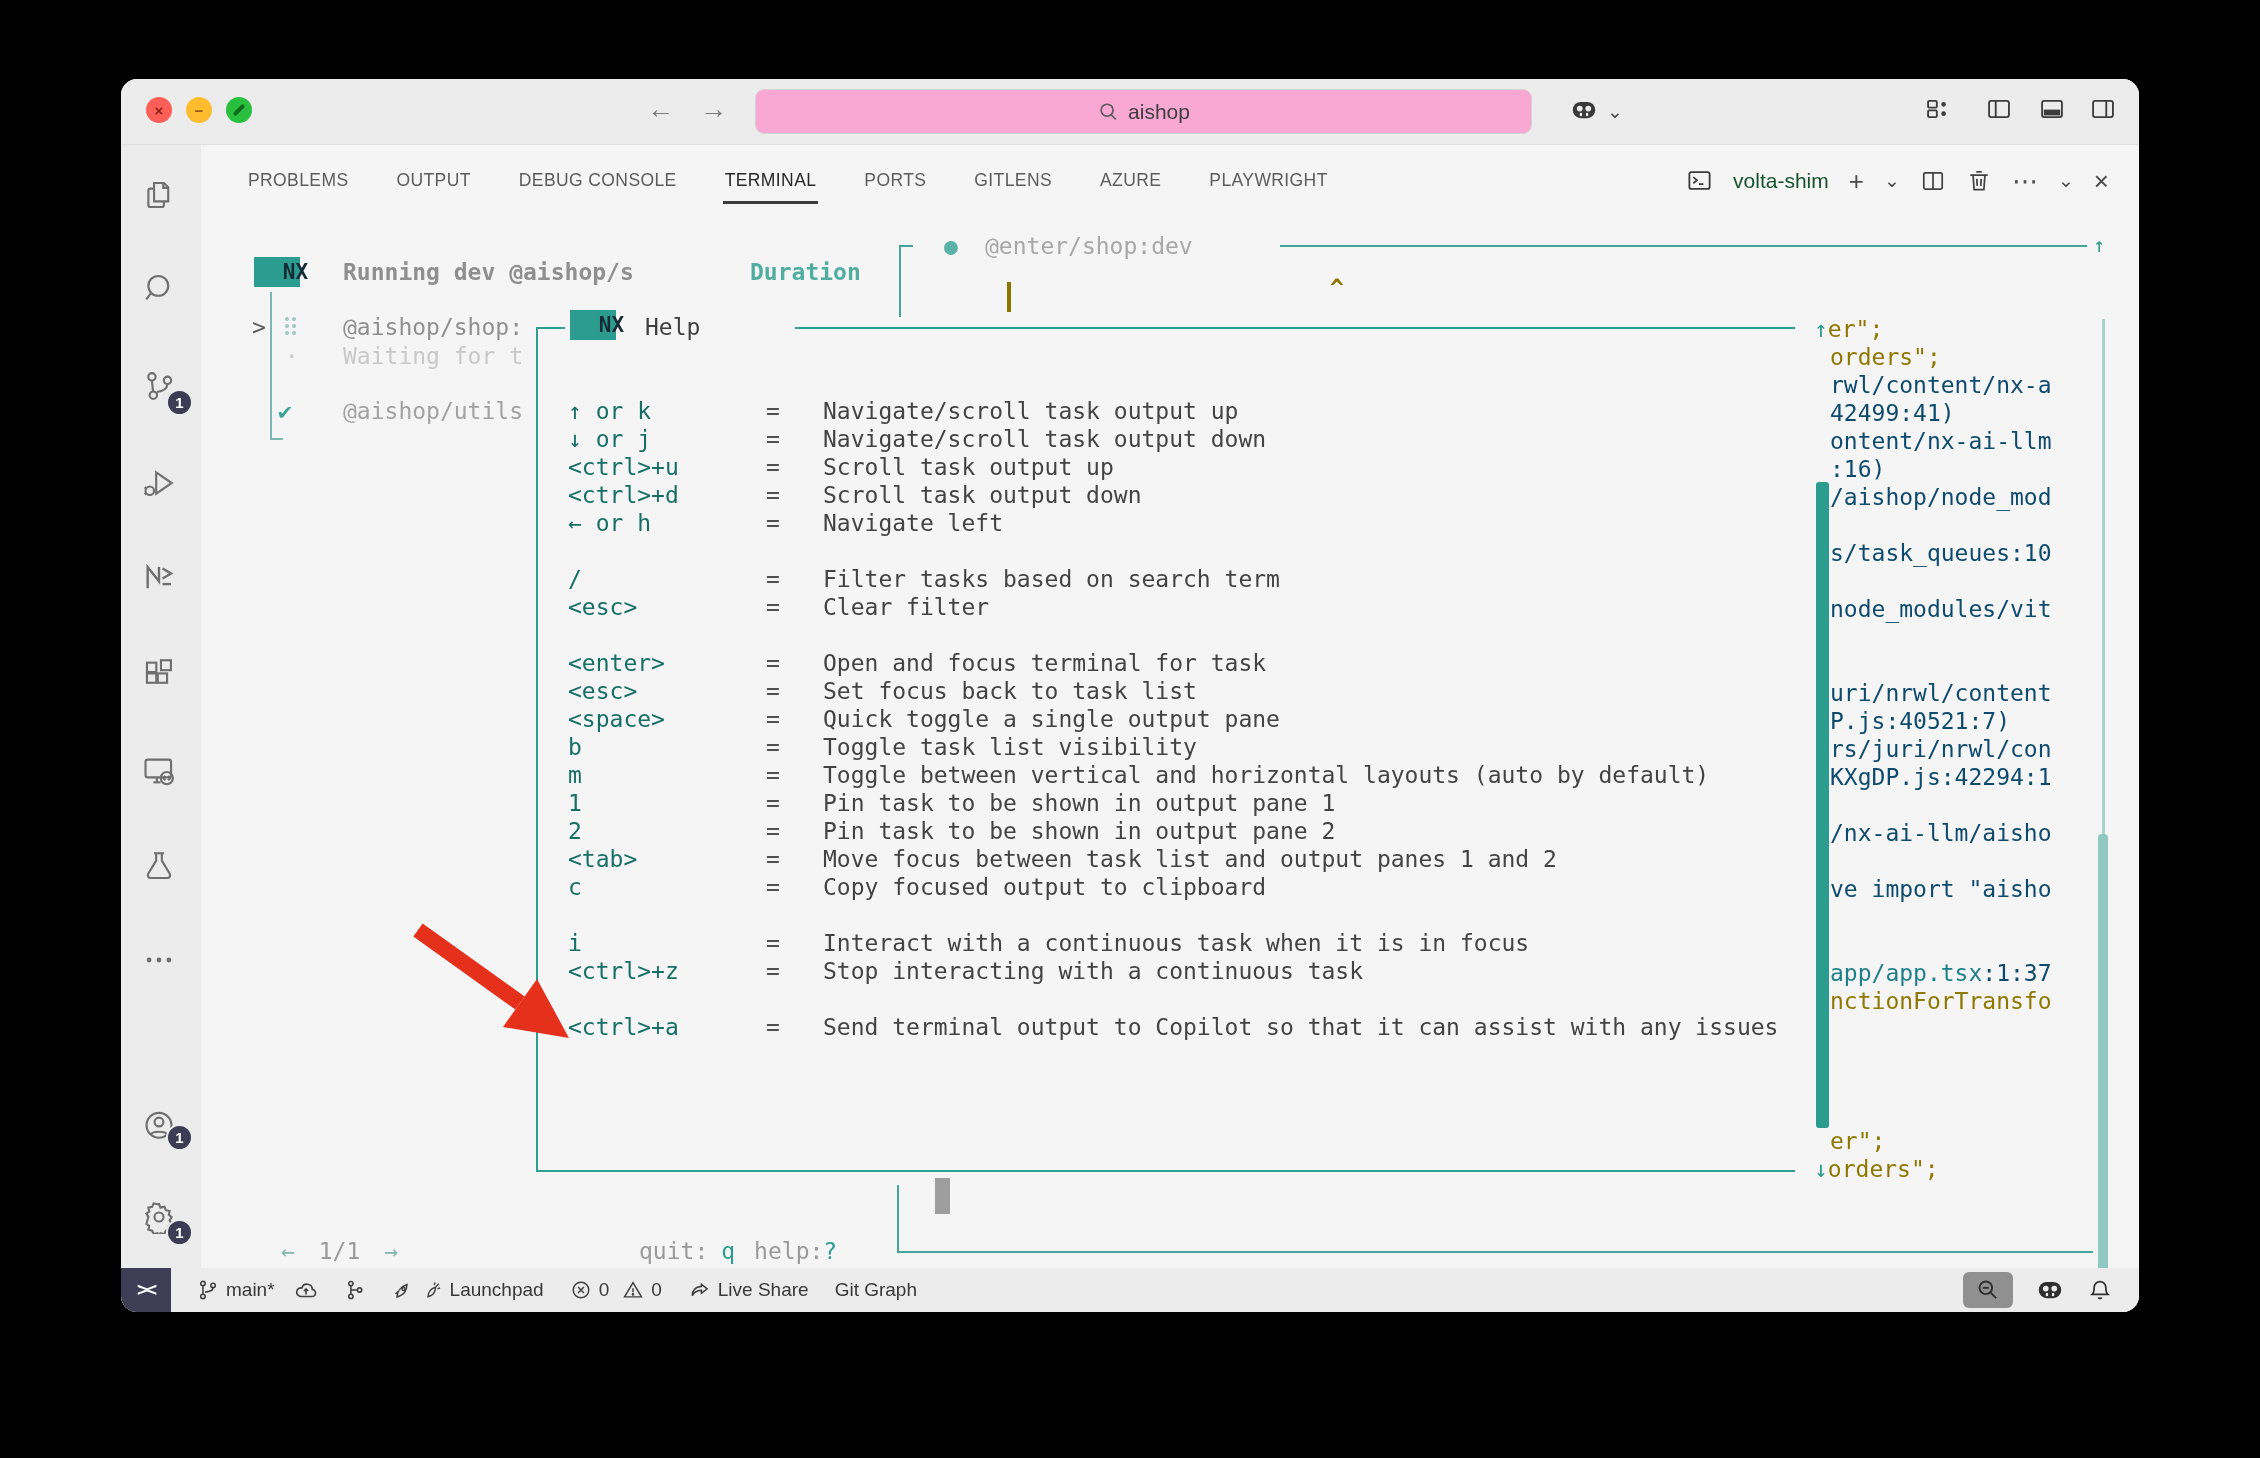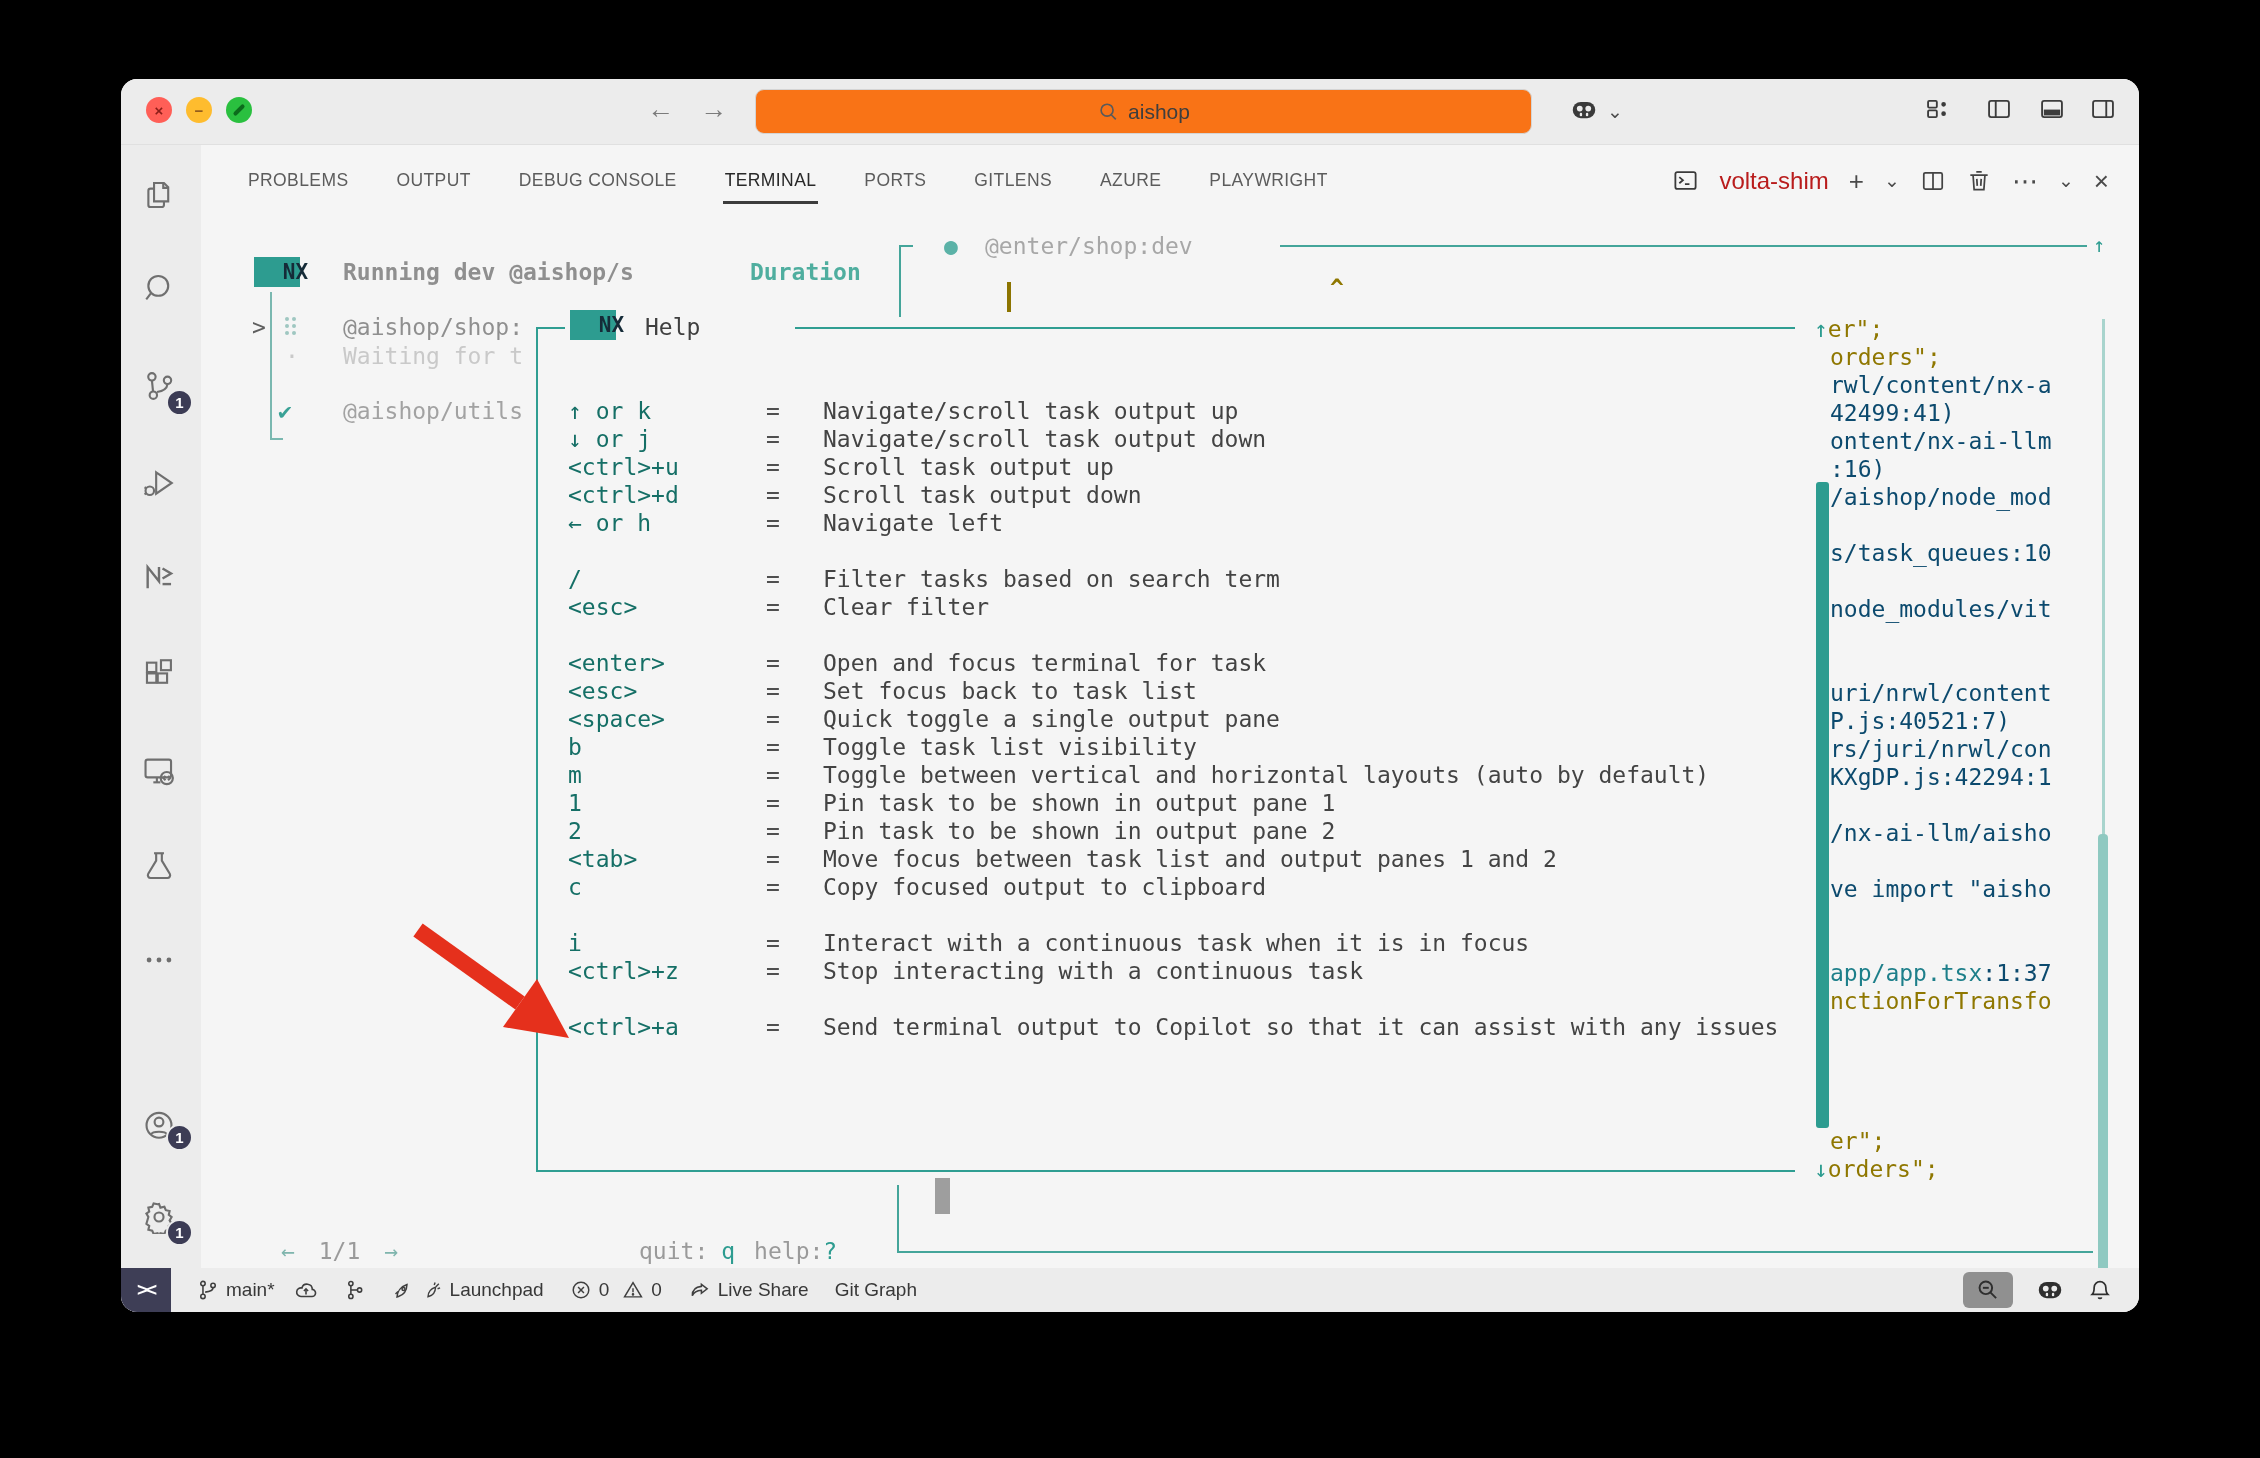--- a/index.html
+++ b/index.html
@@ -12,41 +12,41 @@
   .titlebar { position:absolute; left:0; top:0; right:0; height:66px; background:#ececec;
               border-bottom:1px solid #e0e0e0; }
   .tl { position:absolute; top:18px; width:26px; height:26px; border-radius:50%;
         display:flex; align-items:center; justify-content:center; font-size:15px; font-weight:bold; }
   .tl-close { left:25px; background:#ff5f57; color:#8c1d18; }
   .tl-min { left:65px; background:#febc2e; color:#90591b; }
   .tl-zoom { left:105px; background:#2ac03f; }
   .tl-zoom .slash { width:14px; height:4px; background:#0c6c1c; transform:rotate(-45deg); border-radius:2px; }
   .navarrow { position:absolute; top:15px; font-size:27px; color:#7b7b7b; }
   .searchbox { position:absolute; left:634px; top:10px; width:777px; height:45px;
-               background:#f97316; border:1px solid #d4d4d4; border-radius:9px;
+               background:#f9a8d4; border:1px solid #d4d4d4; border-radius:9px;
                display:flex; align-items:center; justify-content:center; gap:9px;
                color:#3e3e3e; font-size:21px; }
   .tb-ico { position:absolute; top:16px; }
   .chev { color:#4a4a4a; font-size:19px; }
   
   .content { position:absolute; left:0; top:66px; right:0; bottom:44px; background:#f5f5f5; }
   .activitybar { position:absolute; left:0; top:0; bottom:0; width:80px; background:#ececec; }
   .ab-ico { position:absolute; left:21px; width:34px; height:34px; color:#6f6f6f; }
   .badge { position:absolute; left:45px; width:27px; height:27px; border-radius:50%;
            background:#3c3c55; color:#fff; font-size:15px; font-weight:bold;
            display:flex; align-items:center; justify-content:center; border:2px solid #ececec; }
   .panel { position:absolute; left:80px; top:0; right:0; bottom:0; }
   .tabsrow { position:absolute; left:0; top:0; right:0; height:71px; display:flex; align-items:center; }
   .tabs { display:flex; gap:48px; padding-left:47px; }
   .tab { position:relative; font-size:17.5px; letter-spacing:.4px; color:#5c5c5c; cursor:default; }
   .tab.active { color:#282828; }
   .tab.active::after { content:""; position:absolute; left:-2px; right:-2px; bottom:-13px; height:3px; background:#3c3c3c; }
   .panelctl { margin-left:auto; display:flex; align-items:center; gap:20px; padding-right:30px; color:#434343; }
   .panelctl .glyph { font-size:26px; line-height:1; color:#4a4a4a; }
-  .ctl-name { font-size:24px; color:#b91c1c; }
+  .ctl-name { font-size:21px; color:#14532d; }
   
   .terminal { position:absolute; left:0; top:71px; right:0; bottom:0; }
   .mono { font-family:"DejaVu Sans Mono","DejaVu Sans",monospace; font-size:23px; line-height:28px; }
   .abs { position:absolute; }
   .nxbadge { width:46px; height:30px; background:#2d9c90; color:#152b38; font-weight:bold;
              display:flex; align-items:center; justify-content:center; font-size:21px;
              font-family:"DejaVu Sans Mono",monospace;padding-left:37px; }
   .tealline { background:#44a59a; }
   .help-border { border-color:#2f9e92 !important; }
   .hrow { height:28px; white-space:pre; }

